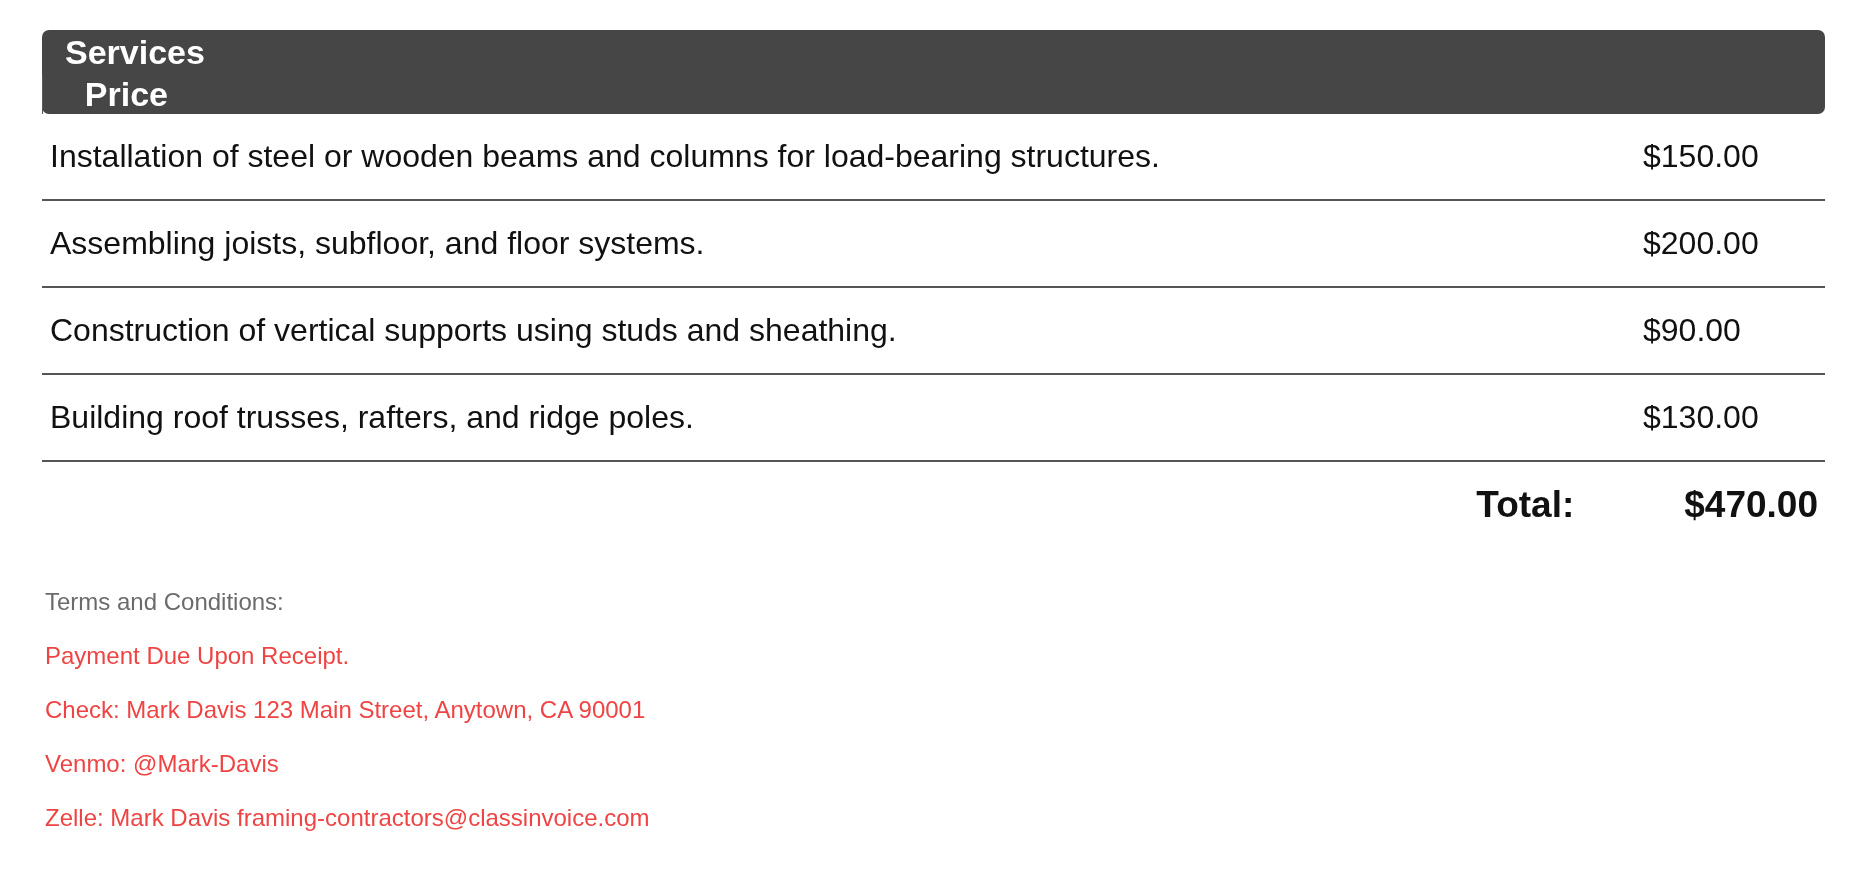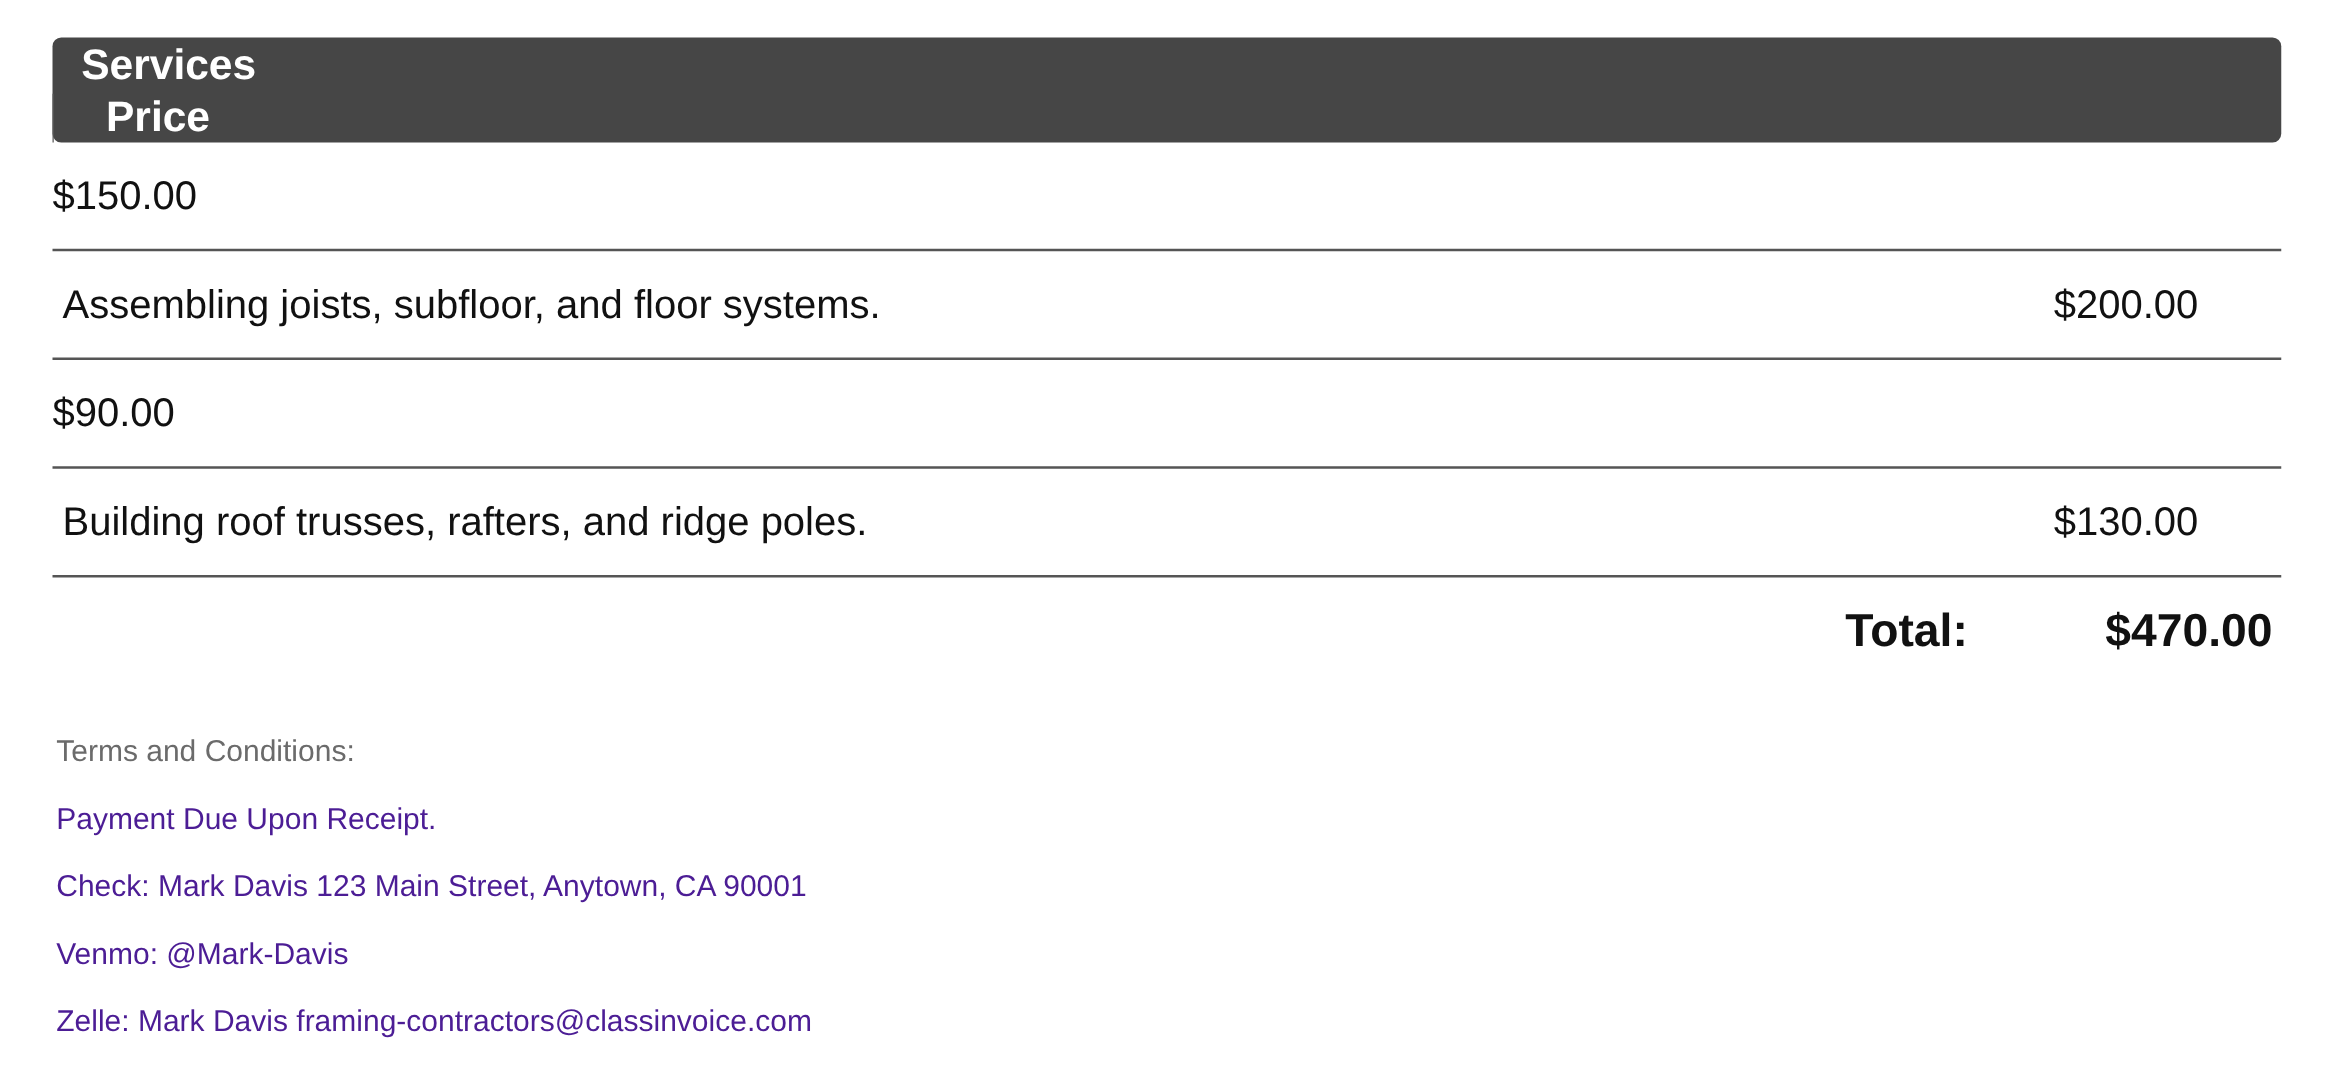--- a/index.html
+++ b/index.html
@@ -86,41 +86,43 @@
     font-size: 24px;
   }
   .terms-title {
     color: #6b6b6b;
     height: 54px;
     line-height: 40px;
   }
   .terms-line {
     height: 54px;
     line-height: 40px;
-    color: #4c1d95;
+    color: #ef4444;
     white-space: nowrap;
   }
 </style>
 </head>
 <body>
 
 <div class="invoice-table">
   <div class="table-header">
     <div class="th-services">Services</div>
     <div class="th-price">Price</div>
   </div>
 
   <div class="table-row">
+    <div class="td-service">Installation of steel or wooden beams and columns for load-bearing structures.</div>
     <div class="td-price">$150.00</div>
   </div>
   <div class="table-row">
     <div class="td-service">Assembling joists, subfloor, and floor systems.</div>
     <div class="td-price">$200.00</div>
   </div>
   <div class="table-row">
+    <div class="td-service">Construction of vertical supports using studs and sheathing.</div>
     <div class="td-price">$90.00</div>
   </div>
   <div class="table-row">
     <div class="td-service">Building roof trusses, rafters, and ridge poles.</div>
     <div class="td-price">$130.00</div>
   </div>
 
   <div class="total-row">
     <span class="total-label">Total:</span>
     <span class="total-value">$470.00</span>

